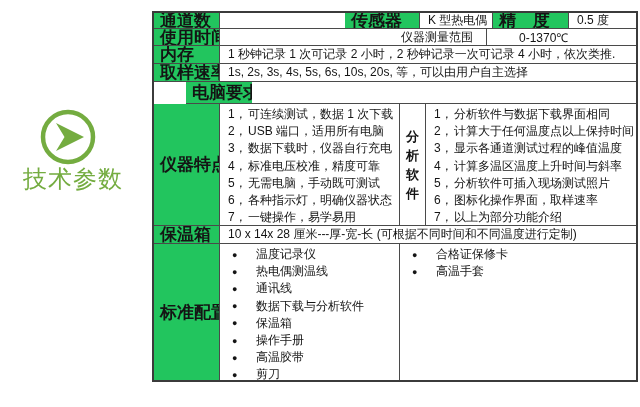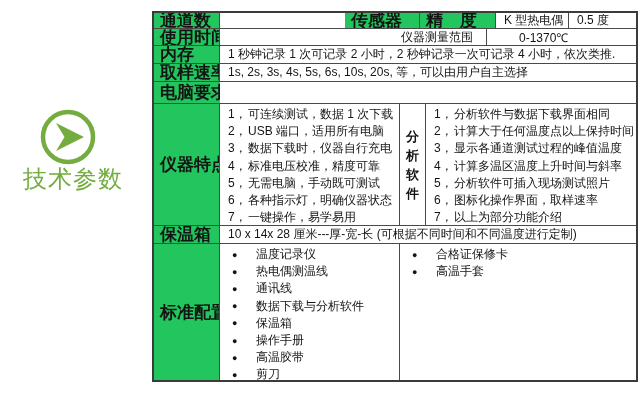--- a/index.html
+++ b/index.html
@@ -28,21 +28,21 @@
   .flex1 { flex:1; }
   .w66 { width:66px; flex:none; }
   .w125 { width:125px; flex:none;margin-top:34px; }
   .w75 { width:75px; flex:none; }
   .w73 { width:73px; flex:none; }
   .w76 { width:76px; flex:none; }
   .w94 { width:94px; flex:none; }
   .w180 { width:180px; flex:none; }
   .w26 { width:26px; flex:none; }
   .h16 { height:16px; } .h17 { height:17px;gap:24px; } .h18 { height:18px; }
-  .h22 { height:22px; } .h122 { height:122px; } .h136 { height:136px; }
+  .h22 { height:22px;margin-left:32px; } .h122 { height:122px; } .h136 { height:136px; }
   .top-pad { align-items:flex-start; padding-top:3px; }
   .list { display:block; padding:2px 0 0 8px; white-space:normal; }
   .li { display:flex; align-items:center; height:17.2px; }
   .li-n { flex:none; min-width:20px; }
   .blist .li-n { min-width:12px; margin:0 12px 0 4px; font-size:9px; }
   .vhead {
     font-weight:bold; padding:0 6px; justify-content:center; text-align:left;
     word-break:break-all; white-space:normal; line-height:19px; font-size:13px;
     background:#ffffff;
   }
@@ -58,22 +58,22 @@
     <path d="M17 15 L45 29 L17 43 L25.5 29 Z" fill="#74ac40"></path>
   </svg>
   <div class="badge-title">技术参数</div>
 
   <div class="spec-table">
 
     <div class="row h16">
       <div class="c hc w66">通道数</div>
       <div class="c w125">4-16 通道</div>
       <div class="c hc w75">传感器</div>
+      <div class="c w73">K 型热电偶</div>
       <div class="c hc w76 letterspace">精 度</div>
-      <div class="c w73">K 型热电偶</div>
       <div class="c flex1">0.5 度</div>
     </div>
 
     <div class="row h17">
       <div class="c hc w66">使用时间</div>
       <div class="c w125">300 度，60 分钟</div>
       <div class="c w94">仪器测量范围</div>
       <div class="c flex1">0-1370℃</div>
     </div>
 

